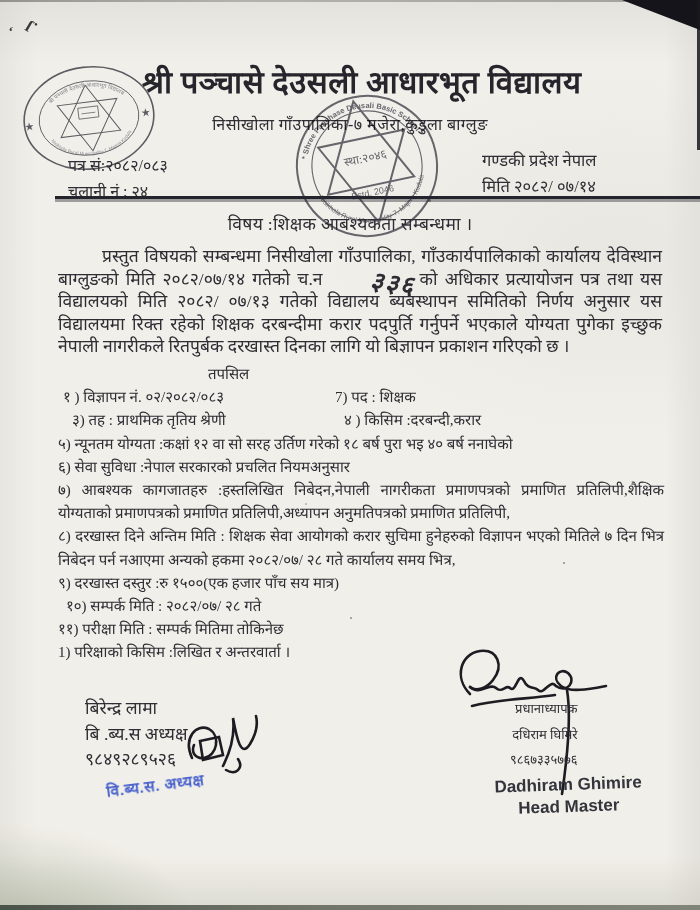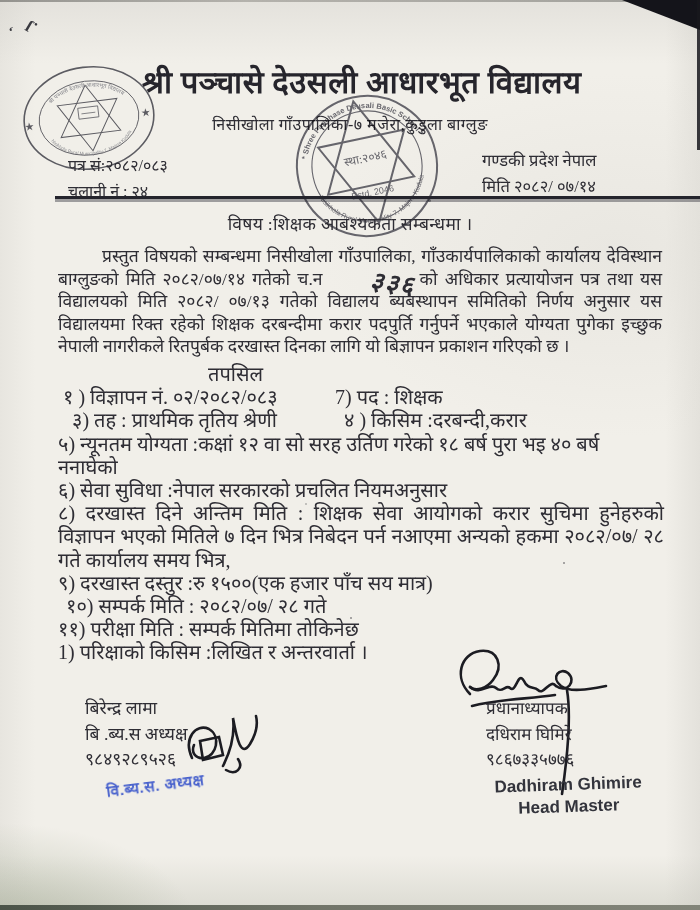--- a/index.html
+++ b/index.html
@@ -27,33 +27,33 @@
   .title{left:142px;top:60px;font-size:31px;font-weight:bold;letter-spacing:.5px;color:#26252c;white-space:nowrap;}
   .subtitle{left:110px;top:113px;width:480px;text-align:center;font-size:16px;letter-spacing:.5px;}
   .meta-left{left:68px;top:153px;font-size:16px;line-height:26px;}
   .meta-right{left:482px;top:148px;font-size:16.5px;line-height:26px;}
   .round-stamp{left:286px;top:90px;width:162px;height:152px;transform:rotate(-12deg);opacity:.82;mix-blend-mode:multiply;}
   .rule{left:55px;top:196px;width:645px;height:3px;background:#24242c;box-shadow:0 3px 0 rgba(36,36,44,.4);}
   
   .subject{left:0;top:211px;width:700px;text-align:center;font-size:17.5px;letter-spacing:.3px;}
   .body-para{left:58px;top:245px;width:604px;font-size:17.5px;line-height:22.5px;text-align:justify;text-indent:44px;}
   .handwritten{display:inline-block;font-size:25px;font-weight:bold;font-style:italic;letter-spacing:2px;transform:rotate(7deg) translateY(4px);margin:0 4px;line-height:0;}
-  .schedule{left:58px;top:363px;width:606px;font-size:20px;line-height:23.2px;}
+  .schedule{left:58px;top:363px;width:606px;font-size:15px;line-height:23.2px;}
   .schedule .heading{padding-left:150px;}
   .pair-row{display:flex;}
   .pair-left{width:272px;padding-left:5px;}
   .pair-left.indent{padding-left:14px;}
   .pair-right{flex:1;}
   .item.justify{text-align:justify;}
   
   .sig-hm{left:446px;top:642px;width:175px;height:165px;}
   .sig-left-block{left:85px;top:696px;font-size:17.5px;line-height:25.5px;}
   .sig-left{left:178px;top:708px;width:105px;height:90px;}
   .stamp-blue{left:106px;top:774px;font-family:"Liberation Sans",sans-serif;font-weight:bold;font-size:15.5px;color:#2b49c8;transform:rotate(-7deg);opacity:.85;letter-spacing:.5px;filter:blur(.3px);}
-  .sig-right-block{left:486px;top:696px;font-size:17px;line-height:25.5px;}
+  .sig-right-block{left:510px;top:696px;font-size:13px;line-height:25.5px;text-align:right;}
   .stamp-hm{left:466px;top:774px;width:205px;text-align:center;font-family:"Liberation Sans",sans-serif;font-weight:bold;font-size:17px;line-height:22px;color:#33343c;transform:rotate(-2deg);}
   svg{display:block;}
   .stamp-text{font-family:"Liberation Sans",sans-serif;fill:#4b4b57;}
 </style>
 </head>
 <body>
 
 <div class="abs edge-top"></div>
 <div class="abs corner-tr"></div>
 <div class="abs edge-right"></div>
@@ -132,20 +132,21 @@
   <div class="pair-row">
     <div class="pair-left">१ ) विज्ञापन नं. ०२/२०८२/०८३</div>
     <div class="pair-right">7) पद : शिक्षक</div>
   </div>
   <div class="pair-row">
     <div class="pair-left indent">३)  तह : प्राथमिक  तृतिय श्रेणी</div>
     <div class="pair-right">४ ) किसिम :दरबन्दी,करार</div>
   </div>
   <div class="item">५) न्यूनतम योग्यता :कक्षां १२ वा सो सरह उर्तिण गरेको १८ बर्ष पुरा भइ ४० बर्ष ननाघेको</div>
   <div class="item">६) सेवा सुविधा :नेपाल सरकारको प्रचलित नियमअनुसार</div>
+  <div class="item justify">७) आबश्यक कागजातहरु :हस्तलिखित निबेदन,नेपाली नागरीकता प्रमाणपत्रको  प्रमाणित प्रतिलिपी,शैक्षिक योग्यताको प्रमाणपत्रको प्रमाणित प्रतिलिपी,अध्यापन अनुमतिपत्रको प्रमाणित प्रतिलिपी,</div>
   <div class="item justify">८) दरखास्त दिने अन्तिम मिति : शिक्षक सेवा आयोगको करार सुचिमा हुनेहरुको  विज्ञापन भएको मितिले ७ दिन भित्र निबेदन पर्न नआएमा अन्यको हकमा २०८२/०७/ २८ गते कार्यालय समय भित्र,</div>
   <div class="item">९) दरखास्त दस्तुर :रु १५००(एक हजार पाँच सय मात्र)</div>
   <div class="item" style="padding-left:8px;">१०) सम्पर्क मिति : २०८२/०७/ २८ गते</div>
   <div class="item">११) परीक्षा मिति : सम्पर्क मितिमा तोकिनेछ</div>
   <div class="item">1) परिक्षाको किसिम :लिखित र अन्तरवार्ता ।</div>
 </div>
 
 <div class="abs sig-hm">
   <svg width="175" height="165" viewBox="0 0 175 165">
     <g fill="none" stroke="#1c1c22" stroke-width="2.6" stroke-linecap="round">

